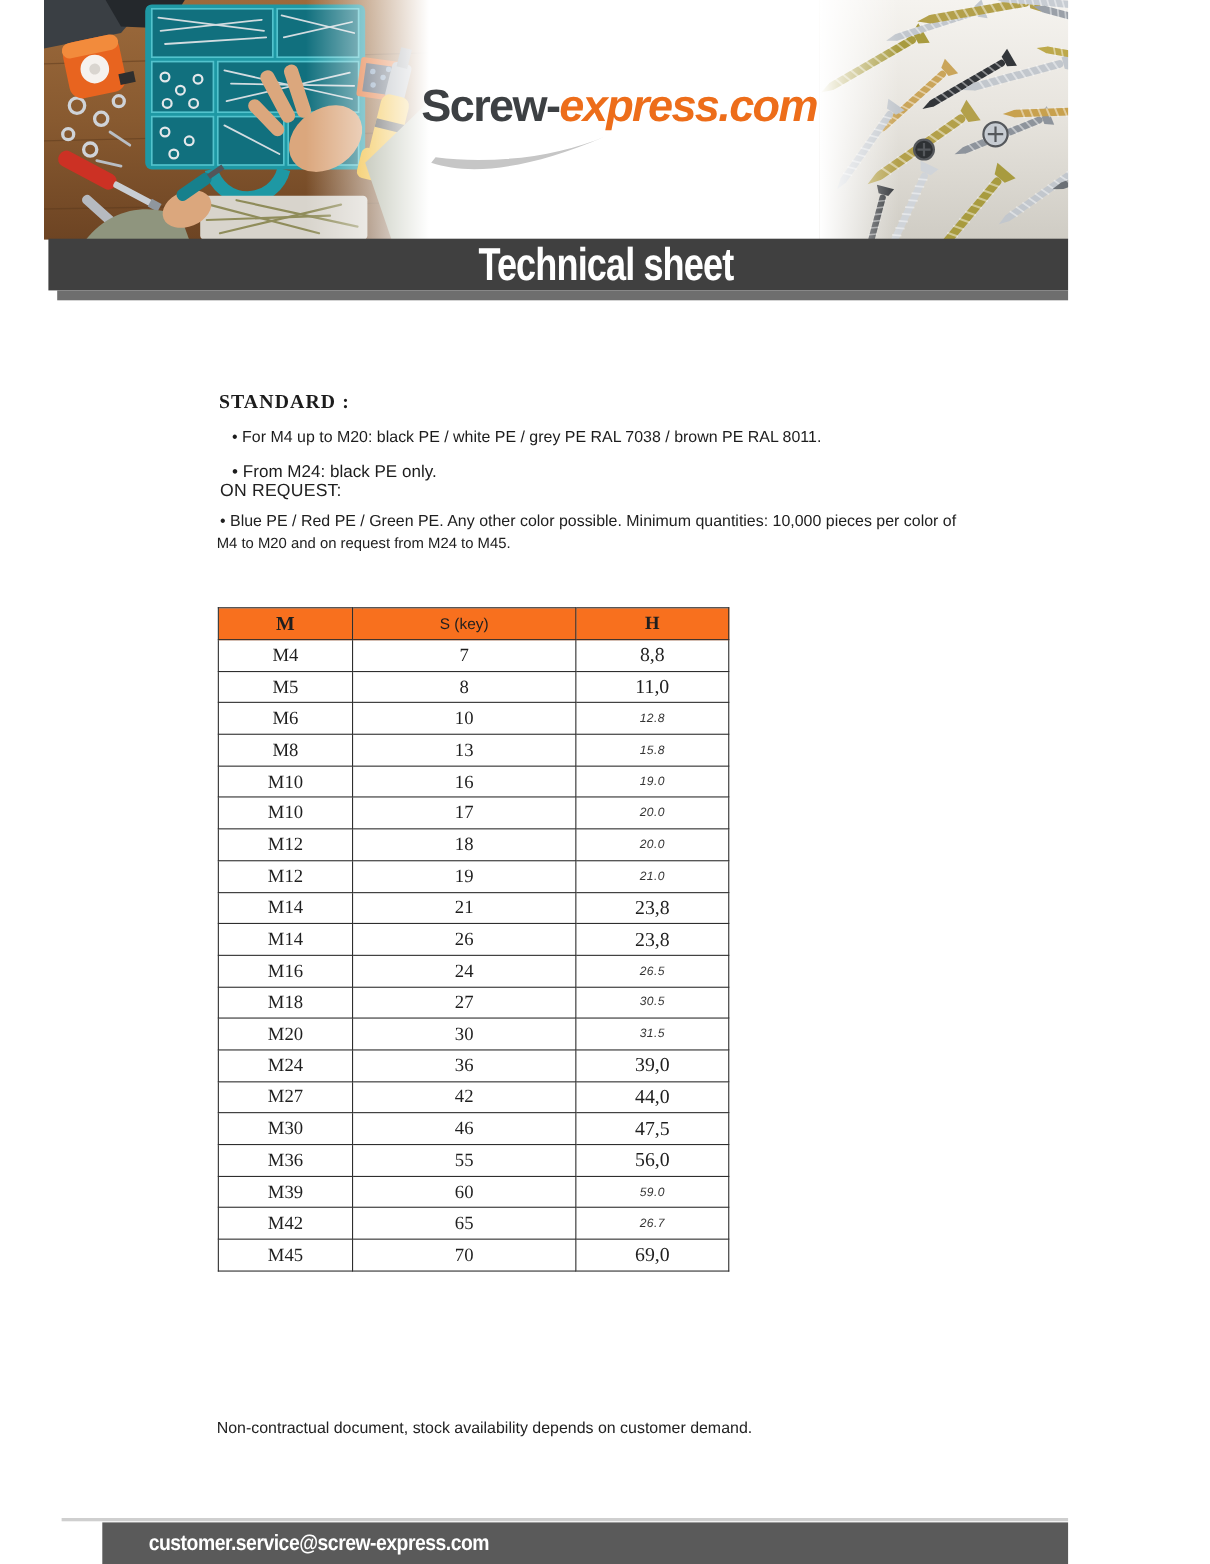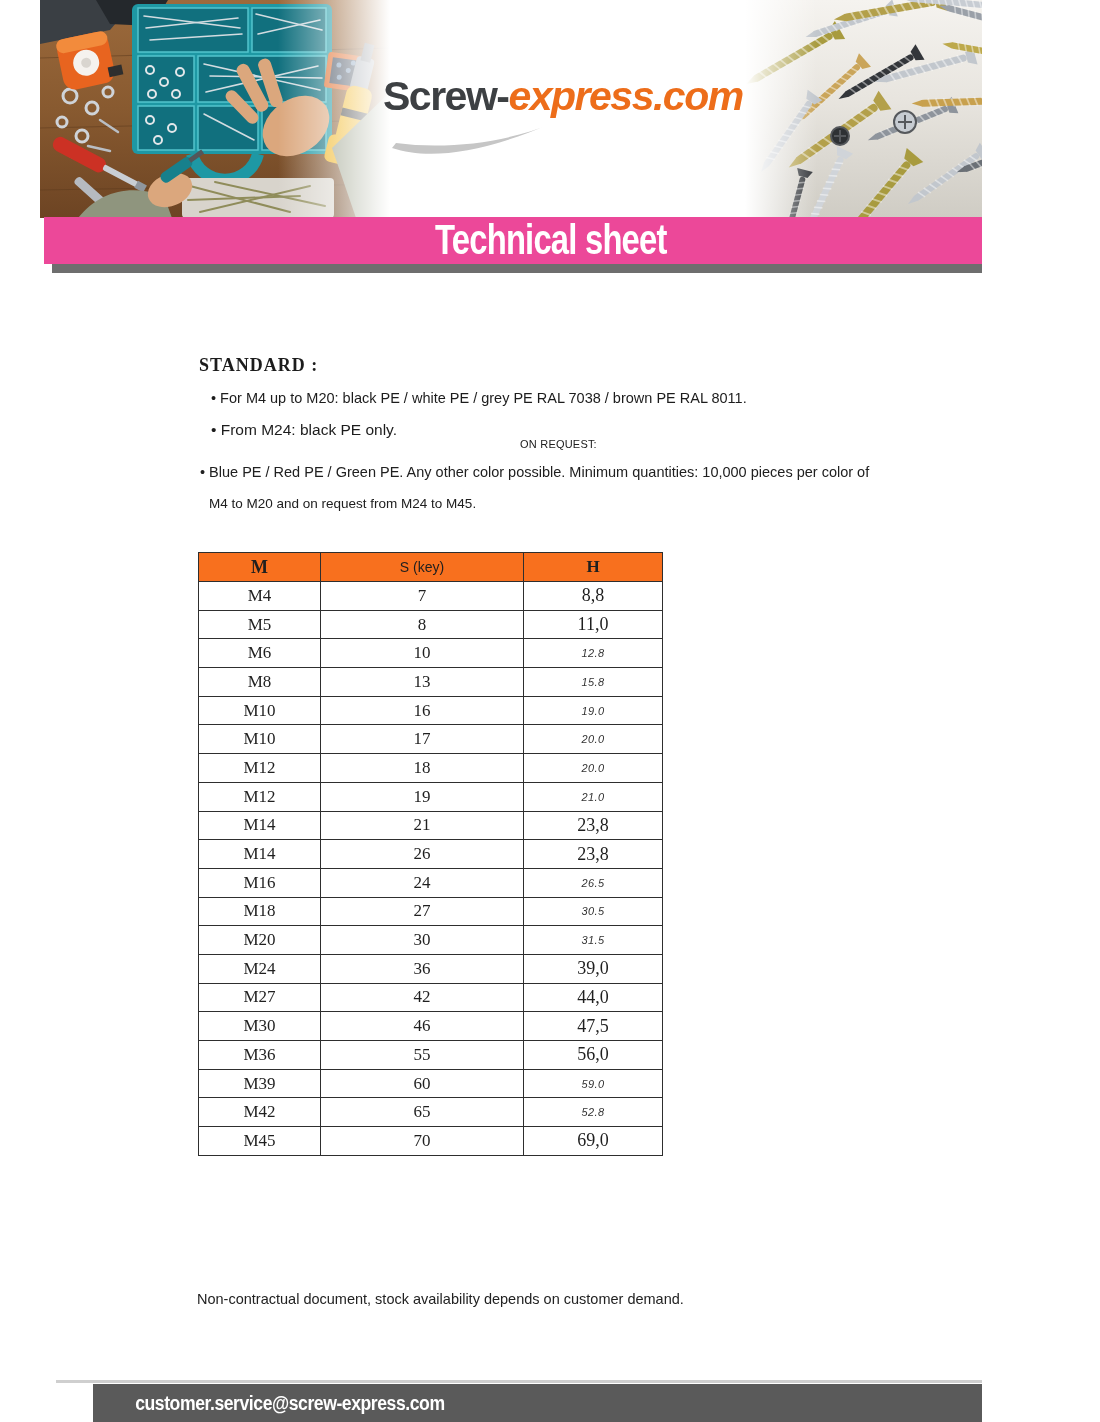--- a/index.html
+++ b/index.html
@@ -1,42 +1,42 @@
 <!DOCTYPE html>
 <html><head>
 <meta charset="utf-8">
 <style>
   html,body{margin:0;padding:0;background:#ffffff;}
   #page{position:relative;width:971px;height:1422px;background:#ffffff;overflow:hidden;
-        font-family:"Liberation Sans","DejaVu Sans",sans-serif;padding-left:11px;}
+        font-family:"Liberation Sans","DejaVu Sans",sans-serif;}
 
   
   .photo-left{position:absolute;left:40px;top:0;width:350px;height:218px;}
   .photo-right{position:absolute;left:745px;top:0;width:315px;height:218px;}
   .logo{position:absolute;left:383px;top:76px;width:360px;white-space:nowrap;
         font-size:41px;font-weight:700;letter-spacing:-1.5px;line-height:1;}
   .logo .l1{color:#3d4043;}
   .logo .l2{color:#ed6d1a;font-style:italic;}
   .swoosh{position:absolute;left:388px;top:118px;width:170px;height:40px;}
-  .banner{position:absolute;left:44px;top:217px;width:1013px;height:47px;background:#ec4899;
+  .banner{position:absolute;left:44px;top:217px;width:1013px;height:47px;background:#404040;
           text-align:center;line-height:47px;}
   .banner-text{display:inline-block;color:#ffffff;font-weight:700;font-size:41px;
                letter-spacing:-1px;transform:scaleX(0.8) scaleY(1.02);transform-origin:center;}
   .banner-shadow{position:absolute;left:52px;top:264px;width:1012px;height:9px;background:#6e6e6e;}
 
   
   .standard{position:absolute;left:199px;top:355px;width:720px;color:#1c1c1c;}
   .standard h2{margin:0 0 6px 0;font-family:"Liberation Serif","DejaVu Serif",serif;
                font-size:18px;font-weight:600;letter-spacing:1px;}
   .standard p{margin:12px;line-height:20px;}
   .standard .b1{font-size:14.5px;}
   .standard .b2{font-size:15.5px;margin-top:2px;}
   .request{position:absolute;left:197px;top:438px;width:720px;color:#202020;}
-  .request h3{margin:0 0 8px 3px;font-size:11px;font-weight:400;letter-spacing:.2px;text-align:center;}
-  .request p{margin:12px;line-height:20px;}
+  .request h3{margin:0 0 8px 3px;font-size:16px;font-weight:400;letter-spacing:.2px;}
+  .request p{margin:0;line-height:20px;}
   .request .r1{font-size:14.5px;margin-left:3px;}
   .request .r2{font-size:13.5px;}
 
   
   .spec{position:absolute;left:198px;top:552px;width:464px;border-collapse:collapse;
         table-layout:fixed;color:#1f1f1f;}
   .spec col.c-m{width:122px;} .spec col.c-s{width:203px;} .spec col.c-h{width:139px;}
   .spec th,.spec td{border:1.5px solid #2e2e2e;text-align:center;padding:0;height:27.7px;}
   .spec thead th{background:#f8701e;height:28px;}
   .th-m{font-family:"Liberation Serif","DejaVu Serif",serif;font-size:18px;font-weight:700;}
@@ -386,21 +386,21 @@
 
         <tr>
           <td class="td-m">M39</td>
           <td class="td-s">60</td>
           <td class="td-h h-sans">59.0</td>
         </tr>
 
         <tr>
           <td class="td-m">M42</td>
           <td class="td-s">65</td>
-          <td class="td-h h-sans">52.8</td>
+          <td class="td-h h-sans">26.7</td>
         </tr>
 
         <tr>
           <td class="td-m">M45</td>
           <td class="td-s">70</td>
           <td class="td-h h-serif">69,0</td>
         </tr>
       </tbody>
   </table>
 

